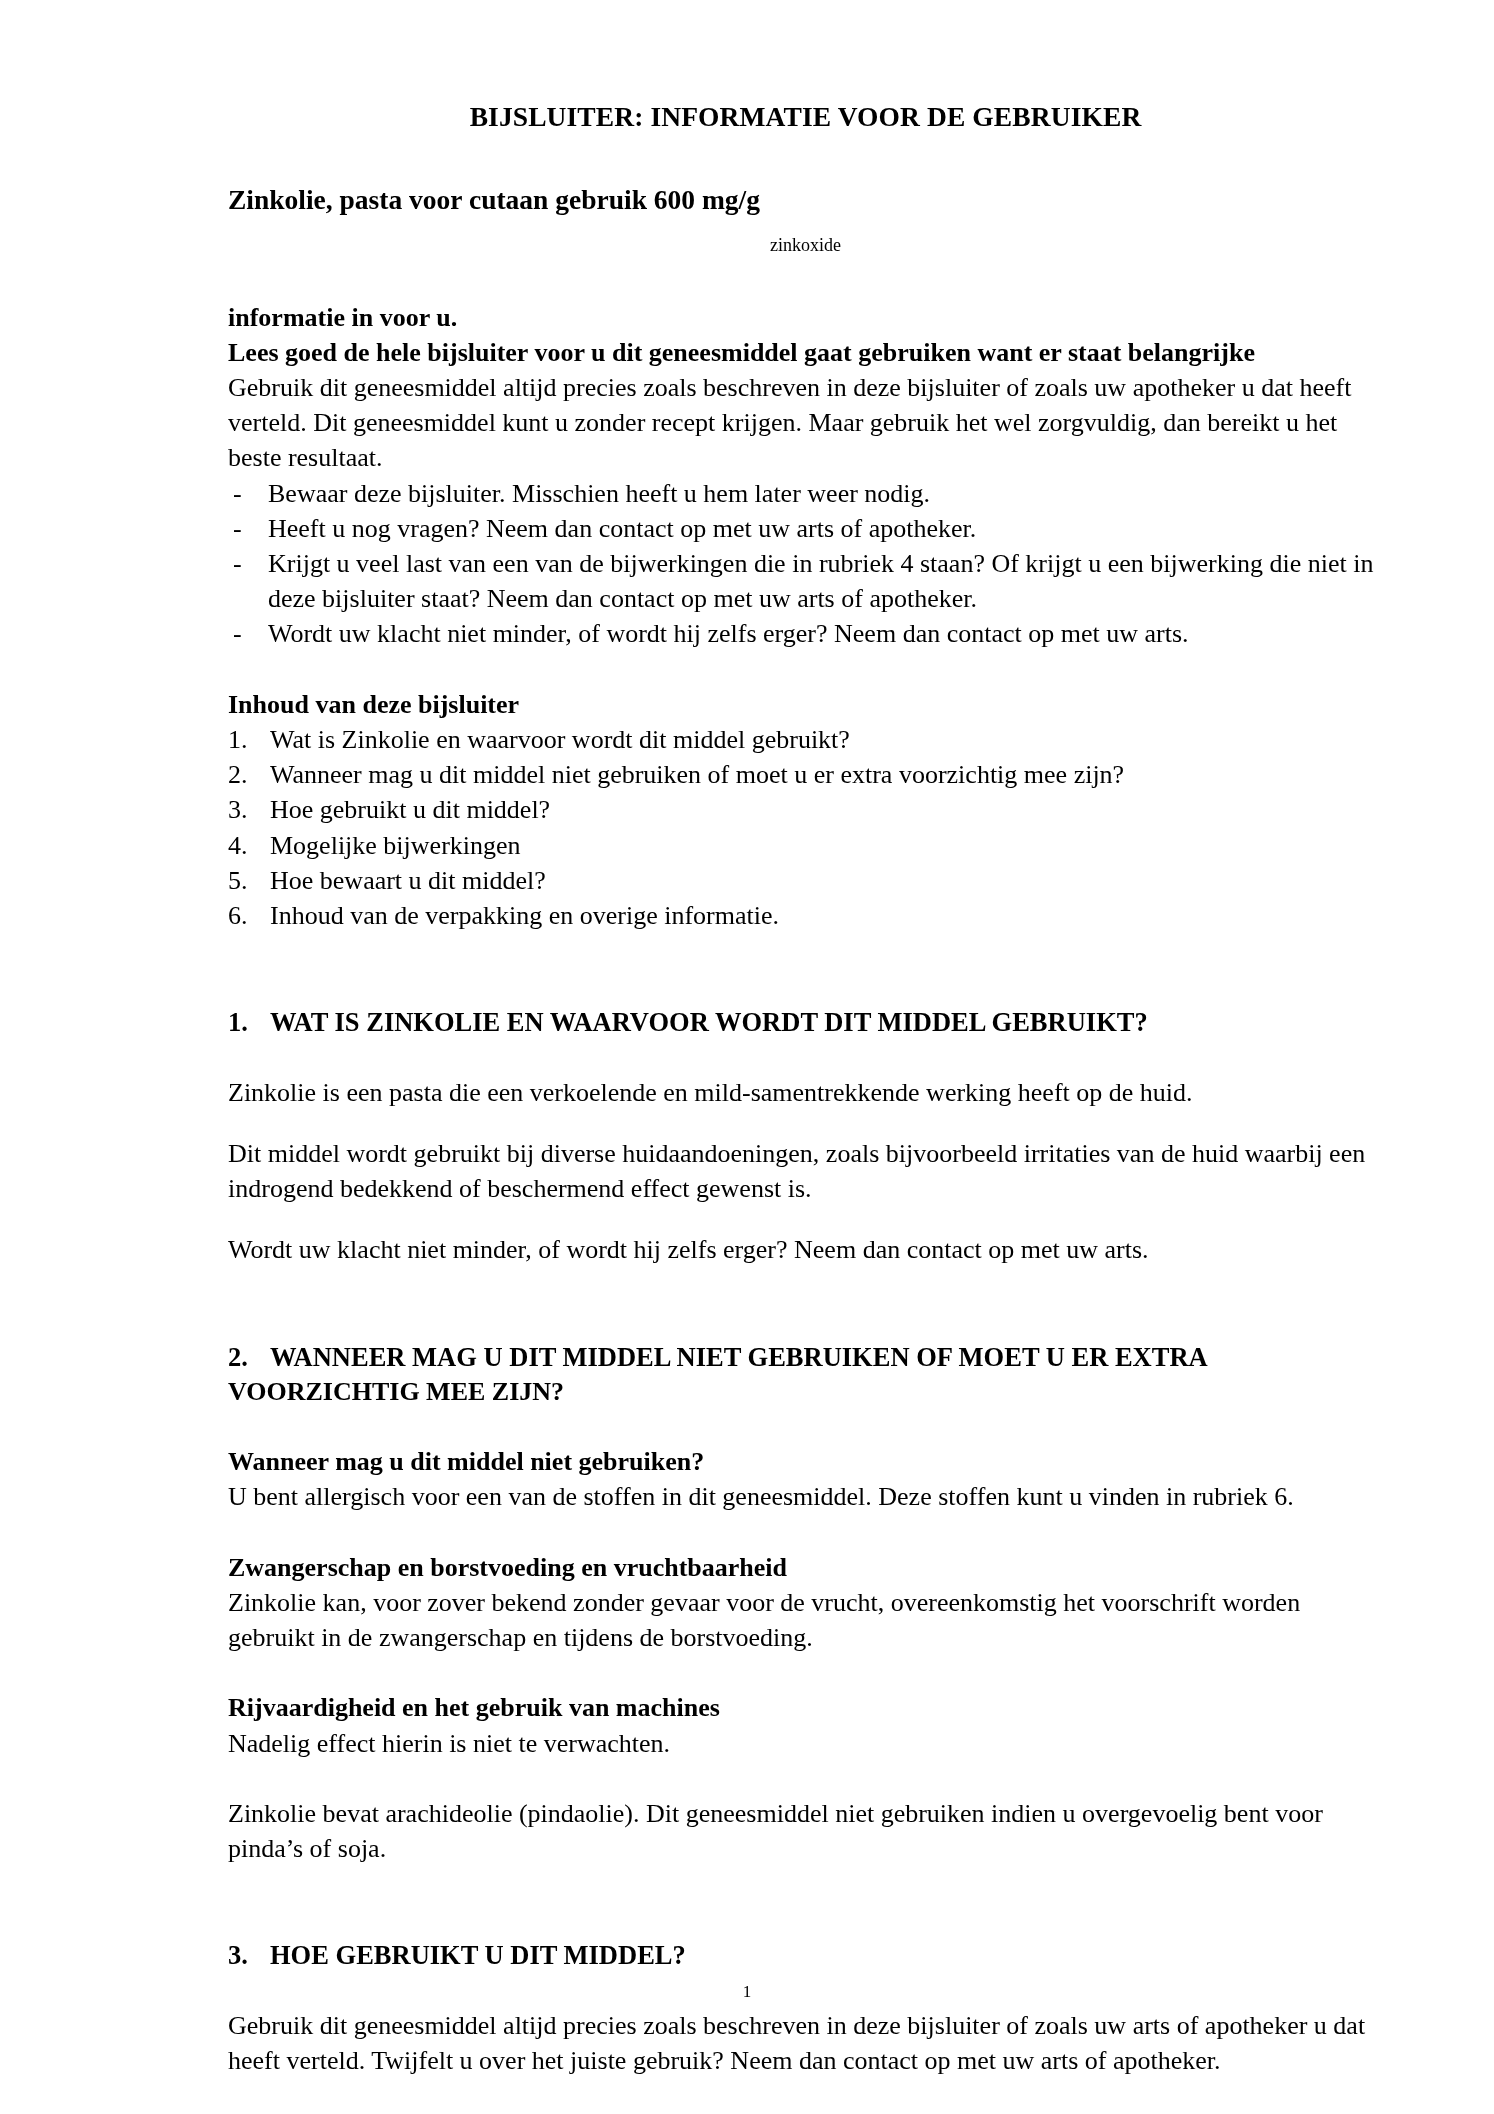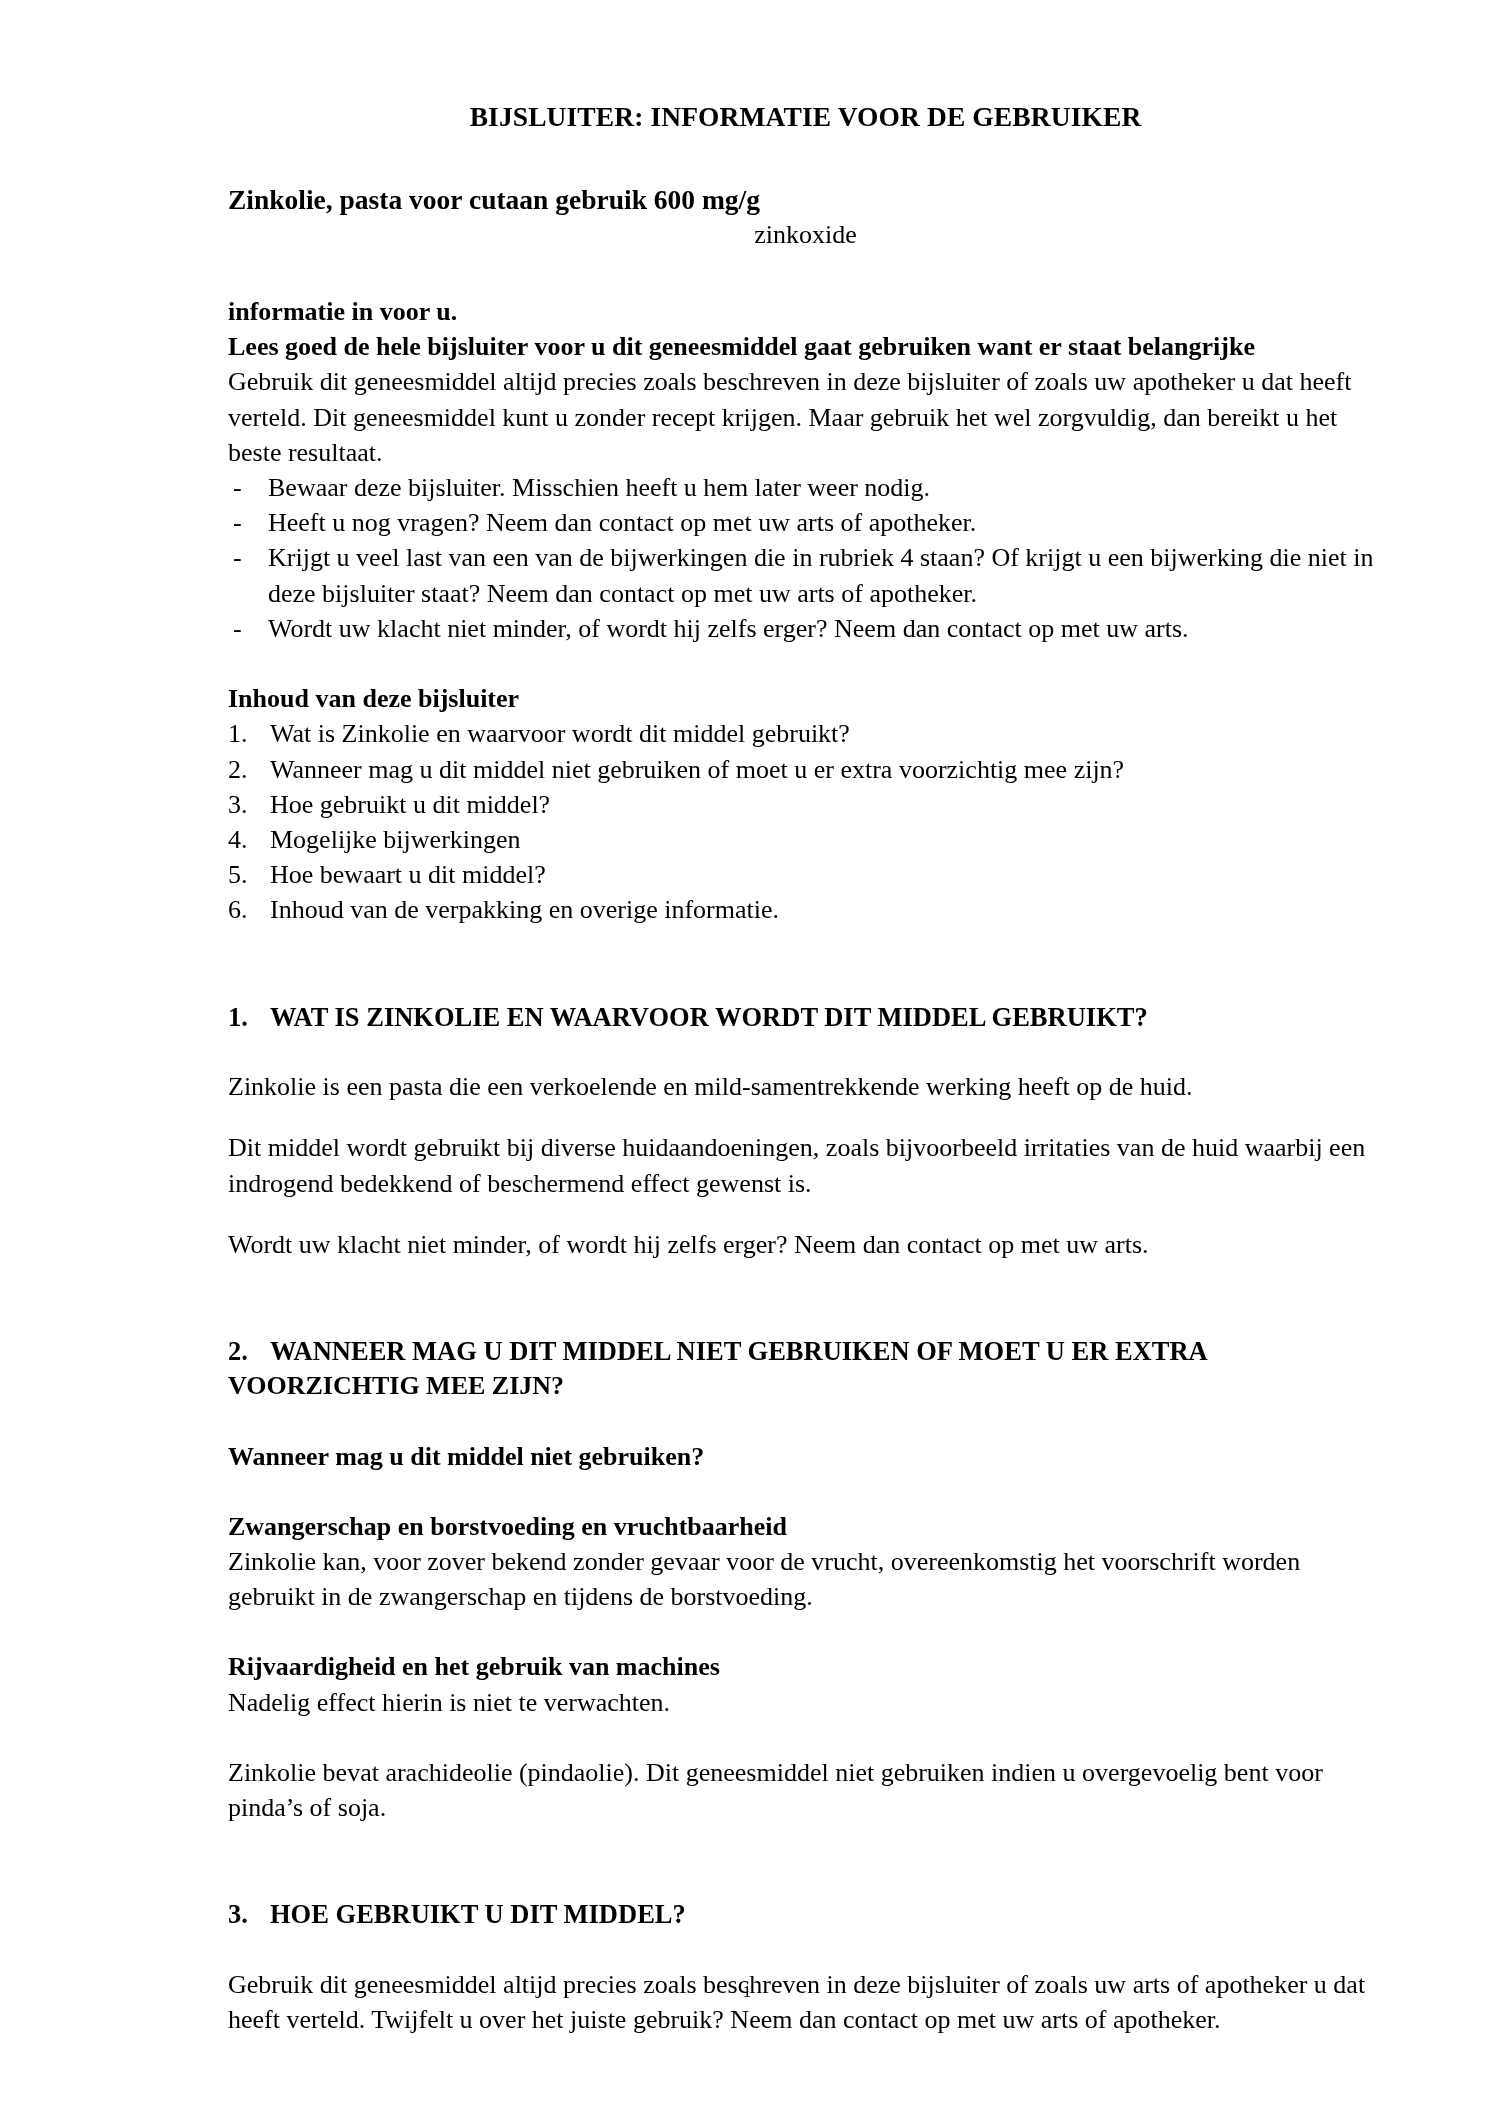--- a/index.html
+++ b/index.html
@@ -33,22 +33,22 @@
     line-height: 1.25;
   }
   .product-name {
     font-weight: bold;
     font-size: 27.5px;
     margin: 0;
     line-height: 1.3;
   }
   .substance {
     text-align: center;
-    font-size: 26px;
-    margin: 0 0 42px 0;
+    font-size: 18px;
+    margin: 16px 0 42px 0;
     line-height: 1.3;
   }
   p.body {
     font-size: 26px;
     line-height: 1.355;
     margin: 0;
     text-align: left;
   }
   .bold {
     font-weight: normal;
@@ -175,20 +175,21 @@
     <div class="gap-small"></div>
     <p class="body">Wordt uw klacht niet minder, of wordt hij zelfs erger? Neem dan contact op met uw arts.</p>
 
     <div class="gap-xl"></div>
 
     <p class="section-heading"><span class="sec-num">2.</span><span>WANNEER MAG U DIT MIDDEL NIET GEBRUIKEN OF MOET U ER EXTRA</span></p>
     <p class="sub-heading">VOORZICHTIG MEE ZIJN?</p>
 
     <div class="gap-med"></div>
     <p class="sub-heading">Wanneer mag u dit middel niet gebruiken?</p>
+    <p class="body">U bent allergisch voor een van de stoffen in dit geneesmiddel. Deze stoffen kunt u vinden in rubriek 6.</p>
 
     <div class="gap-med"></div>
     <p class="sub-heading">Zwangerschap en borstvoeding en vruchtbaarheid</p>
     <p class="body">Zinkolie kan, voor zover bekend zonder gevaar voor de vrucht, overeenkomstig het voorschrift worden gebruikt in de zwangerschap en tijdens de borstvoeding.</p>
 
     <div class="gap-med"></div>
     <p class="sub-heading">Rijvaardigheid en het gebruik van machines</p>
     <p class="body">Nadelig effect hierin is niet te verwachten.</p>
 
     <div class="gap-med"></div>

